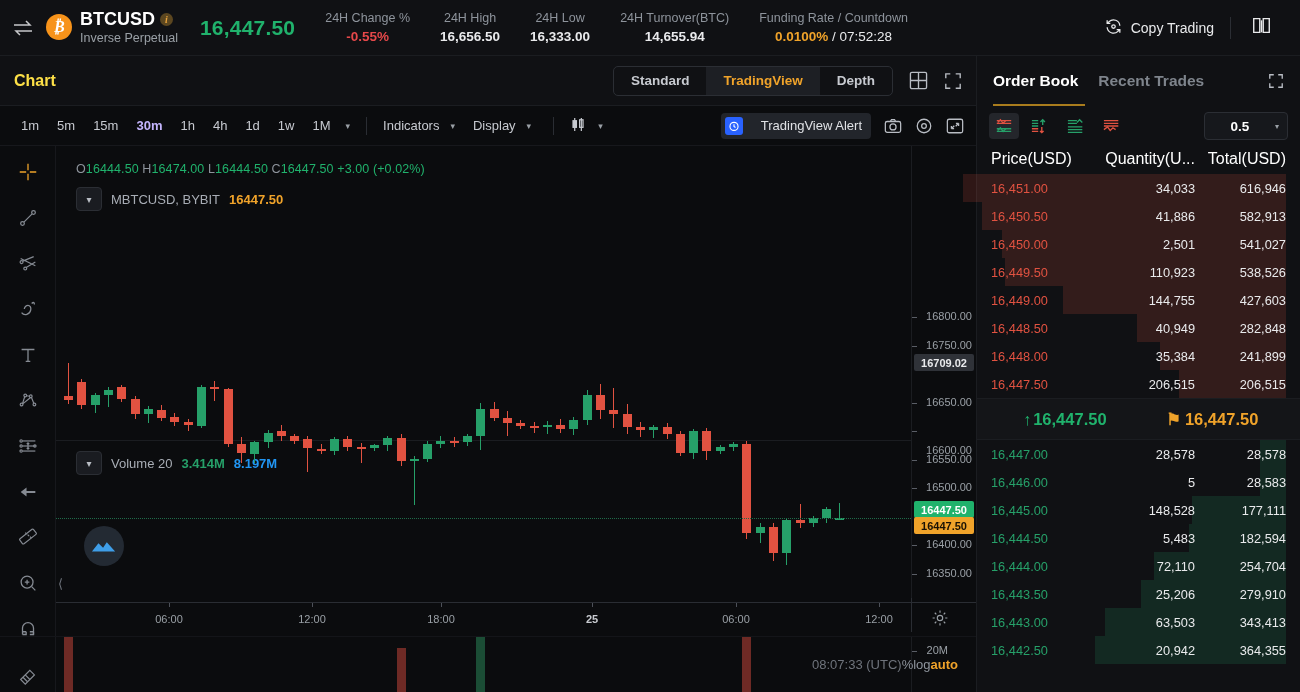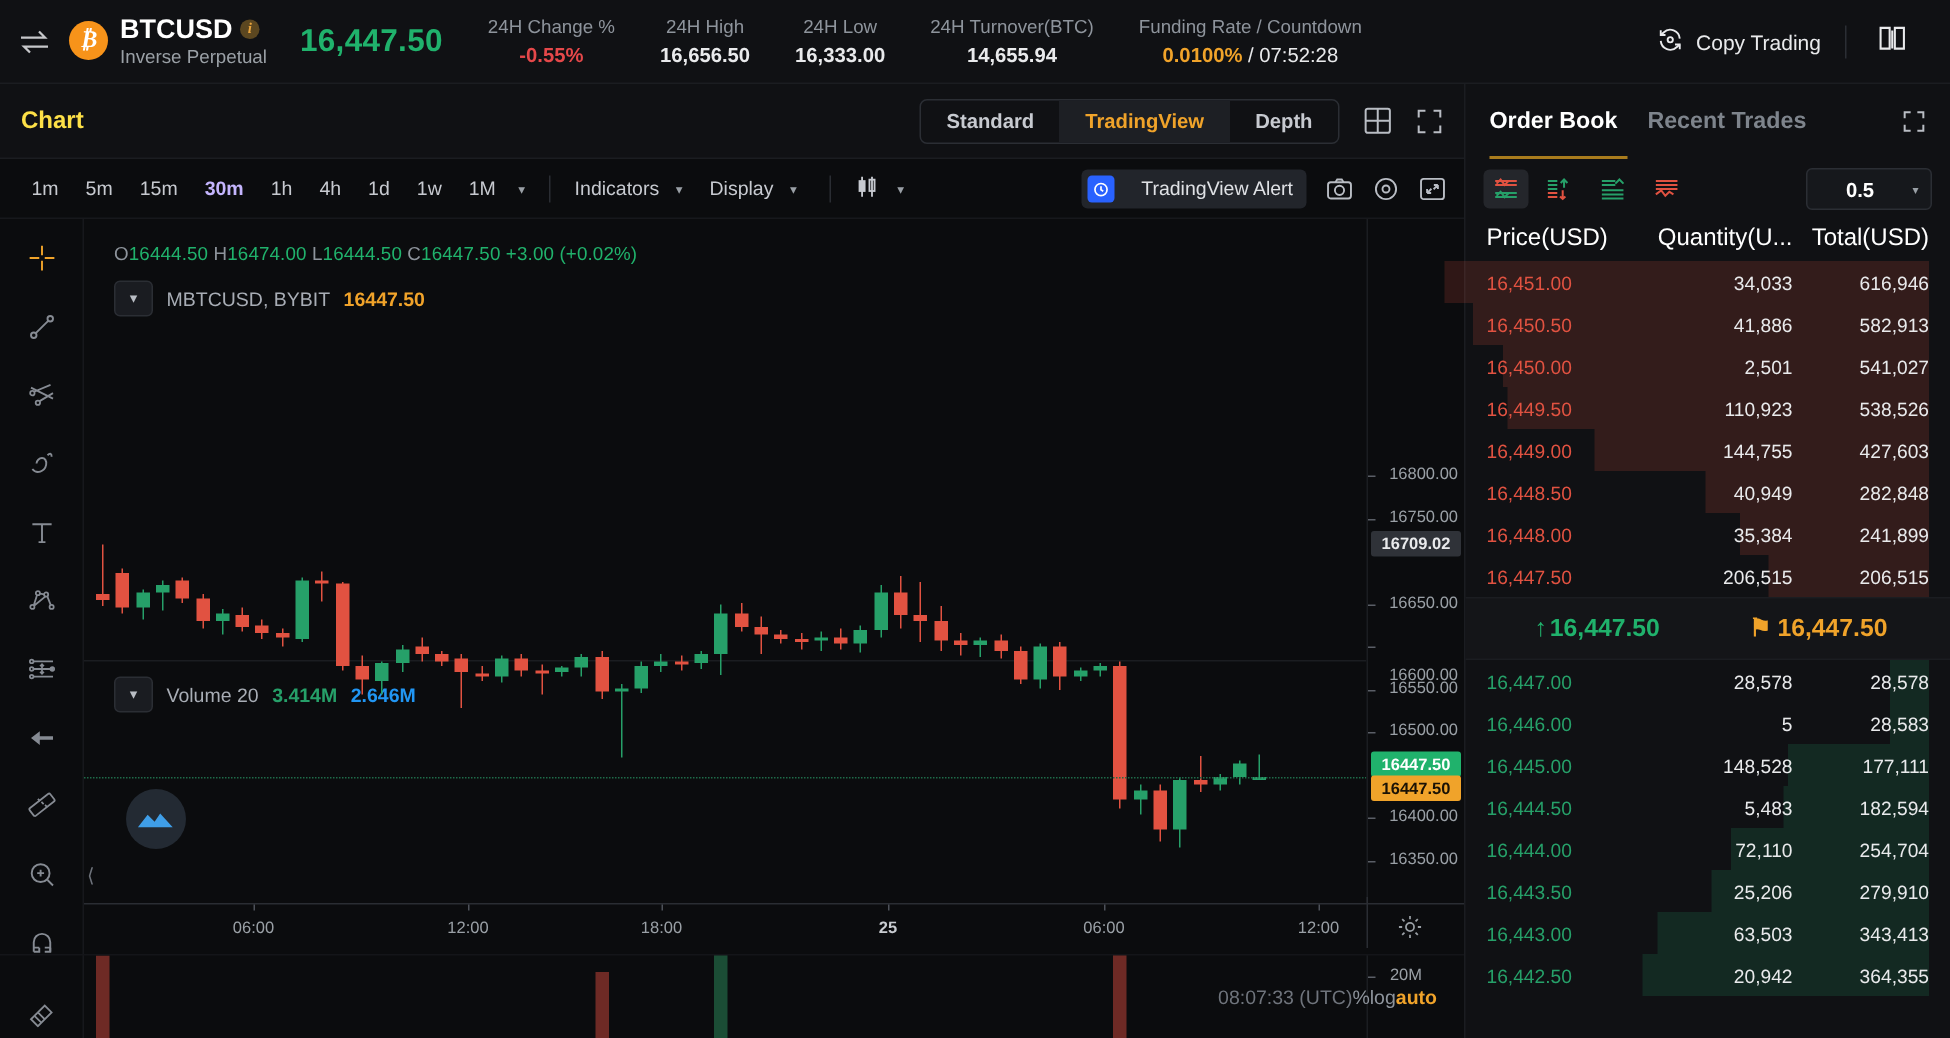--- a/index.html
+++ b/index.html
@@ -572,21 +572,21 @@
           <span class="legend-sym-name">MBTCUSD, BYBIT</span>
           <span class="legend-sym-val">16447.50</span>
         </div>
 
         <div class="panel-sep"></div>
 
         <div class="vol-legend">
           <span class="collapse-btn">▾</span>
           <span class="vol-name">Volume 20</span>
           <span class="vol-v1">3.414M</span>
-          <span class="vol-v2">2.646M</span>
+          <span class="vol-v2">8.197M</span>
         </div>
 
         <div class="watermark">
           <svg width="26" height="20" viewBox="0 0 28 20" fill="#3f9ee8">
             <path d="M1 16l7-9 5 5 4-6 9 10z"></path>
           </svg>
         </div>
         <div class="scroll-left">⟨</div>
 
         <div id="candles-layer">

